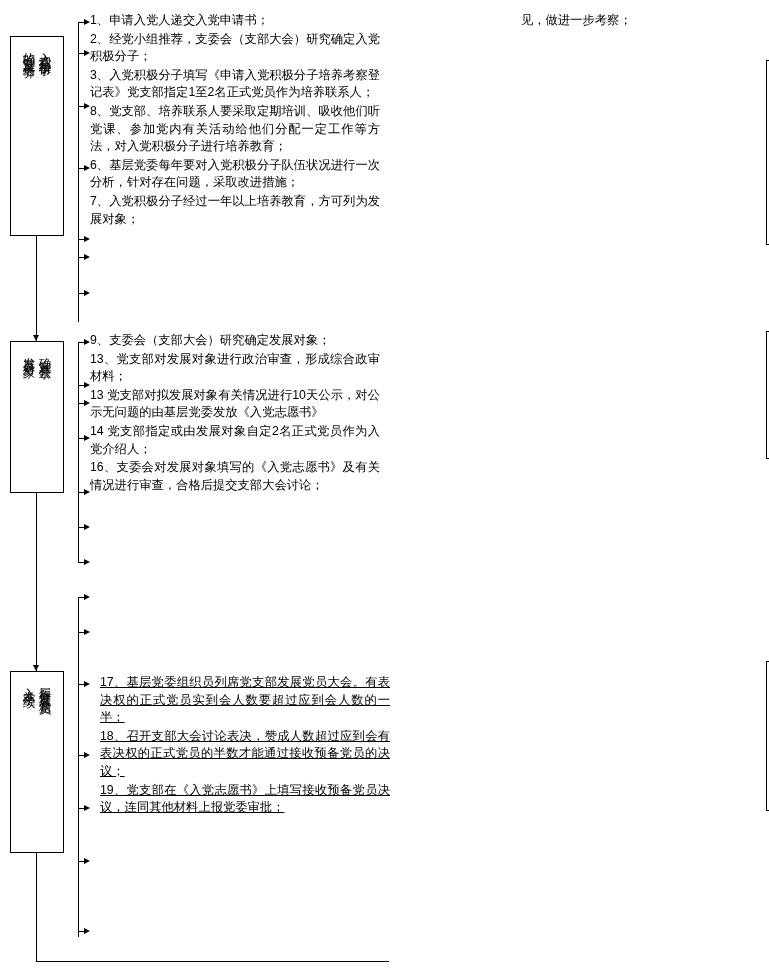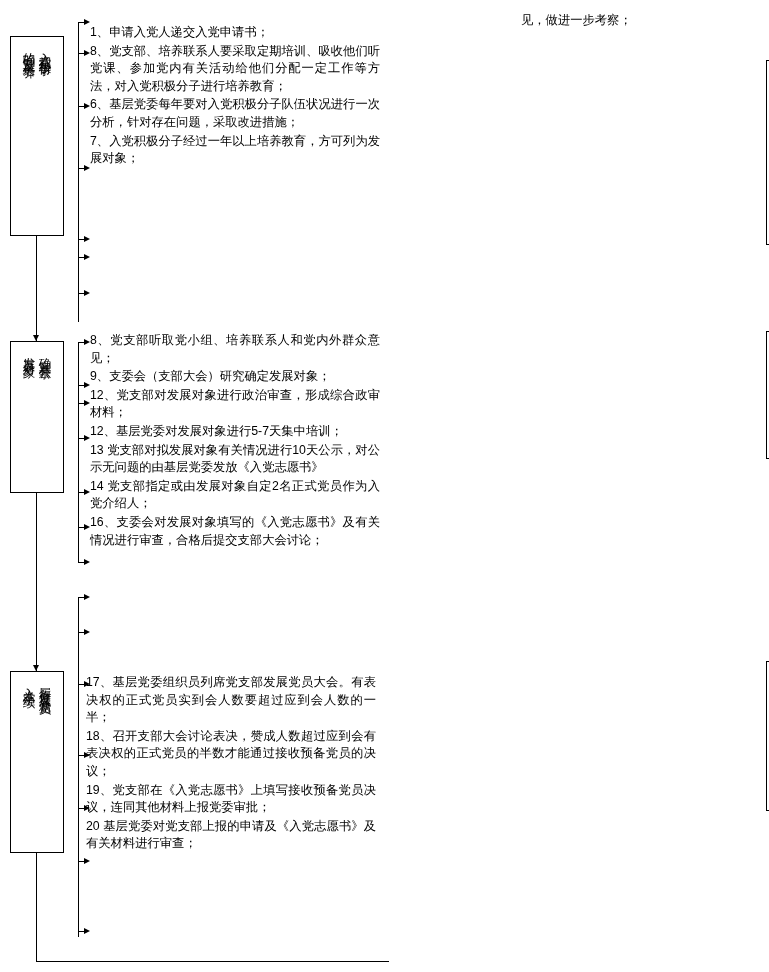--- a/index.html
+++ b/index.html
@@ -158,42 +158,41 @@
     <div class="hline" style="left:78px; top:808px; width:8px;"></div>
     <div class="arrow" style="left:84px; top:804.5px;"></div>
     <div class="hline" style="left:78px; top:861px; width:8px;"></div>
     <div class="arrow" style="left:84px; top:857.5px;"></div>
     <div class="hline" style="left:78px; top:931px; width:8px;"></div>
     <div class="arrow" style="left:84px; top:927.5px;"></div>
 
     <div class="vline" style="left:36px; top:853px; height:108px;"></div>
     <div class="hline" style="left:36px; top:961px; width:353px;"></div>
 
-    <div class="items" style="left:90px; top:12px; width:290px;margin-top:12px;">
+    <div class="items" style="left:90px; top:12px; width:290px;">
       <p class="item">1、申请入党人递交入党申请书；</p>
+      <p class="item">2、经党小组推荐，支委会（支部大会）研究确定入党积极分子；</p>
+      <p class="item">3、入党积极分子填写《申请入党积极分子培养考察登记表》党支部指定1至2名正式党员作为培养联系人；</p>
       <p class="item">8、党支部、培养联系人要采取定期培训、吸收他们听党课、参加党内有关活动给他们分配一定工作等方法，对入党积极分子进行培养教育；</p>
       <p class="item">6、基层党委每年要对入党积极分子队伍状况进行一次分析，针对存在问题，采取改进措施；</p>
       <p class="item">7、入党积极分子经过一年以上培养教育，方可列为发展对象；</p>
     </div>
 
     <div class="items" style="left:90px; top:332px; width:290px;">
-      <p class="item">8、党支部听取党小组、培养联系人和党内外群众意见；</p>
       <p class="item">9、支委会（支部大会）研究确定发展对象；</p>
-      <p class="item">12、党支部对发展对象进行政治审查，形成综合政审材料；</p>
-      <p class="item">12、基层党委对发展对象进行5-7天集中培训；</p>
+      <p class="item">13、党支部对发展对象进行政治审查，形成综合政审材料；</p>
       <p class="item">13 党支部对拟发展对象有关情况进行10天公示，对公示无问题的由基层党委发放《入党志愿书》</p>
       <p class="item">14 党支部指定或由发展对象自定2名正式党员作为入党介绍人；</p>
       <p class="item">16、支委会对发展对象填写的《入党志愿书》及有关情况进行审查，合格后提交支部大会讨论；</p>
     </div>
 
-    <div class="items" style="left:86px; top:674px; width:290px;">
+    <div class="items" style="left:100px; top:674px; width:290px;text-decoration:underline;">
       <p class="item">17、基层党委组织员列席党支部发展党员大会。有表决权的正式党员实到会人数要超过应到会人数的一半；</p>
       <p class="item">18、召开支部大会讨论表决，赞成人数超过应到会有表决权的正式党员的半数才能通过接收预备党员的决议；</p>
       <p class="item">19、党支部在《入党志愿书》上填写接收预备党员决议，连同其他材料上报党委审批；</p>
-      <p class="item">20 基层党委对党支部上报的申请及《入党志愿书》及有关材料进行审查；</p>
     </div>
 
   </div>
 
   <div class="col col-right">
 
     <div class="items" style="left:136px; top:12px; width:255px;">
       <p class="item">见，做进一步考察；</p>
     </div>
 

